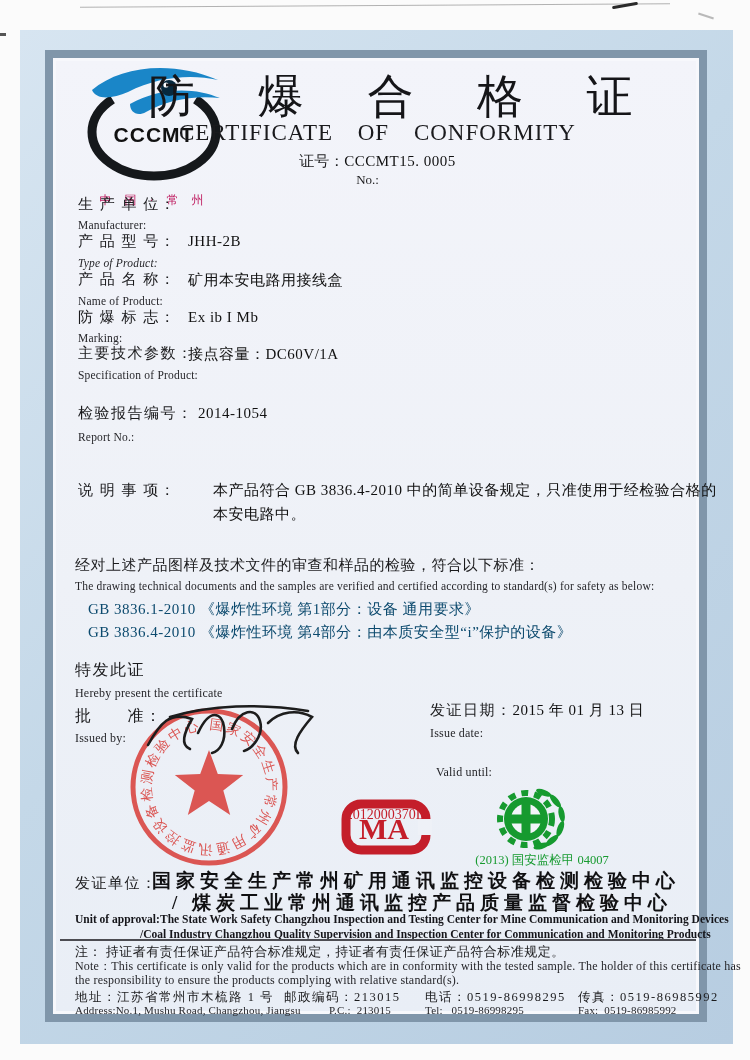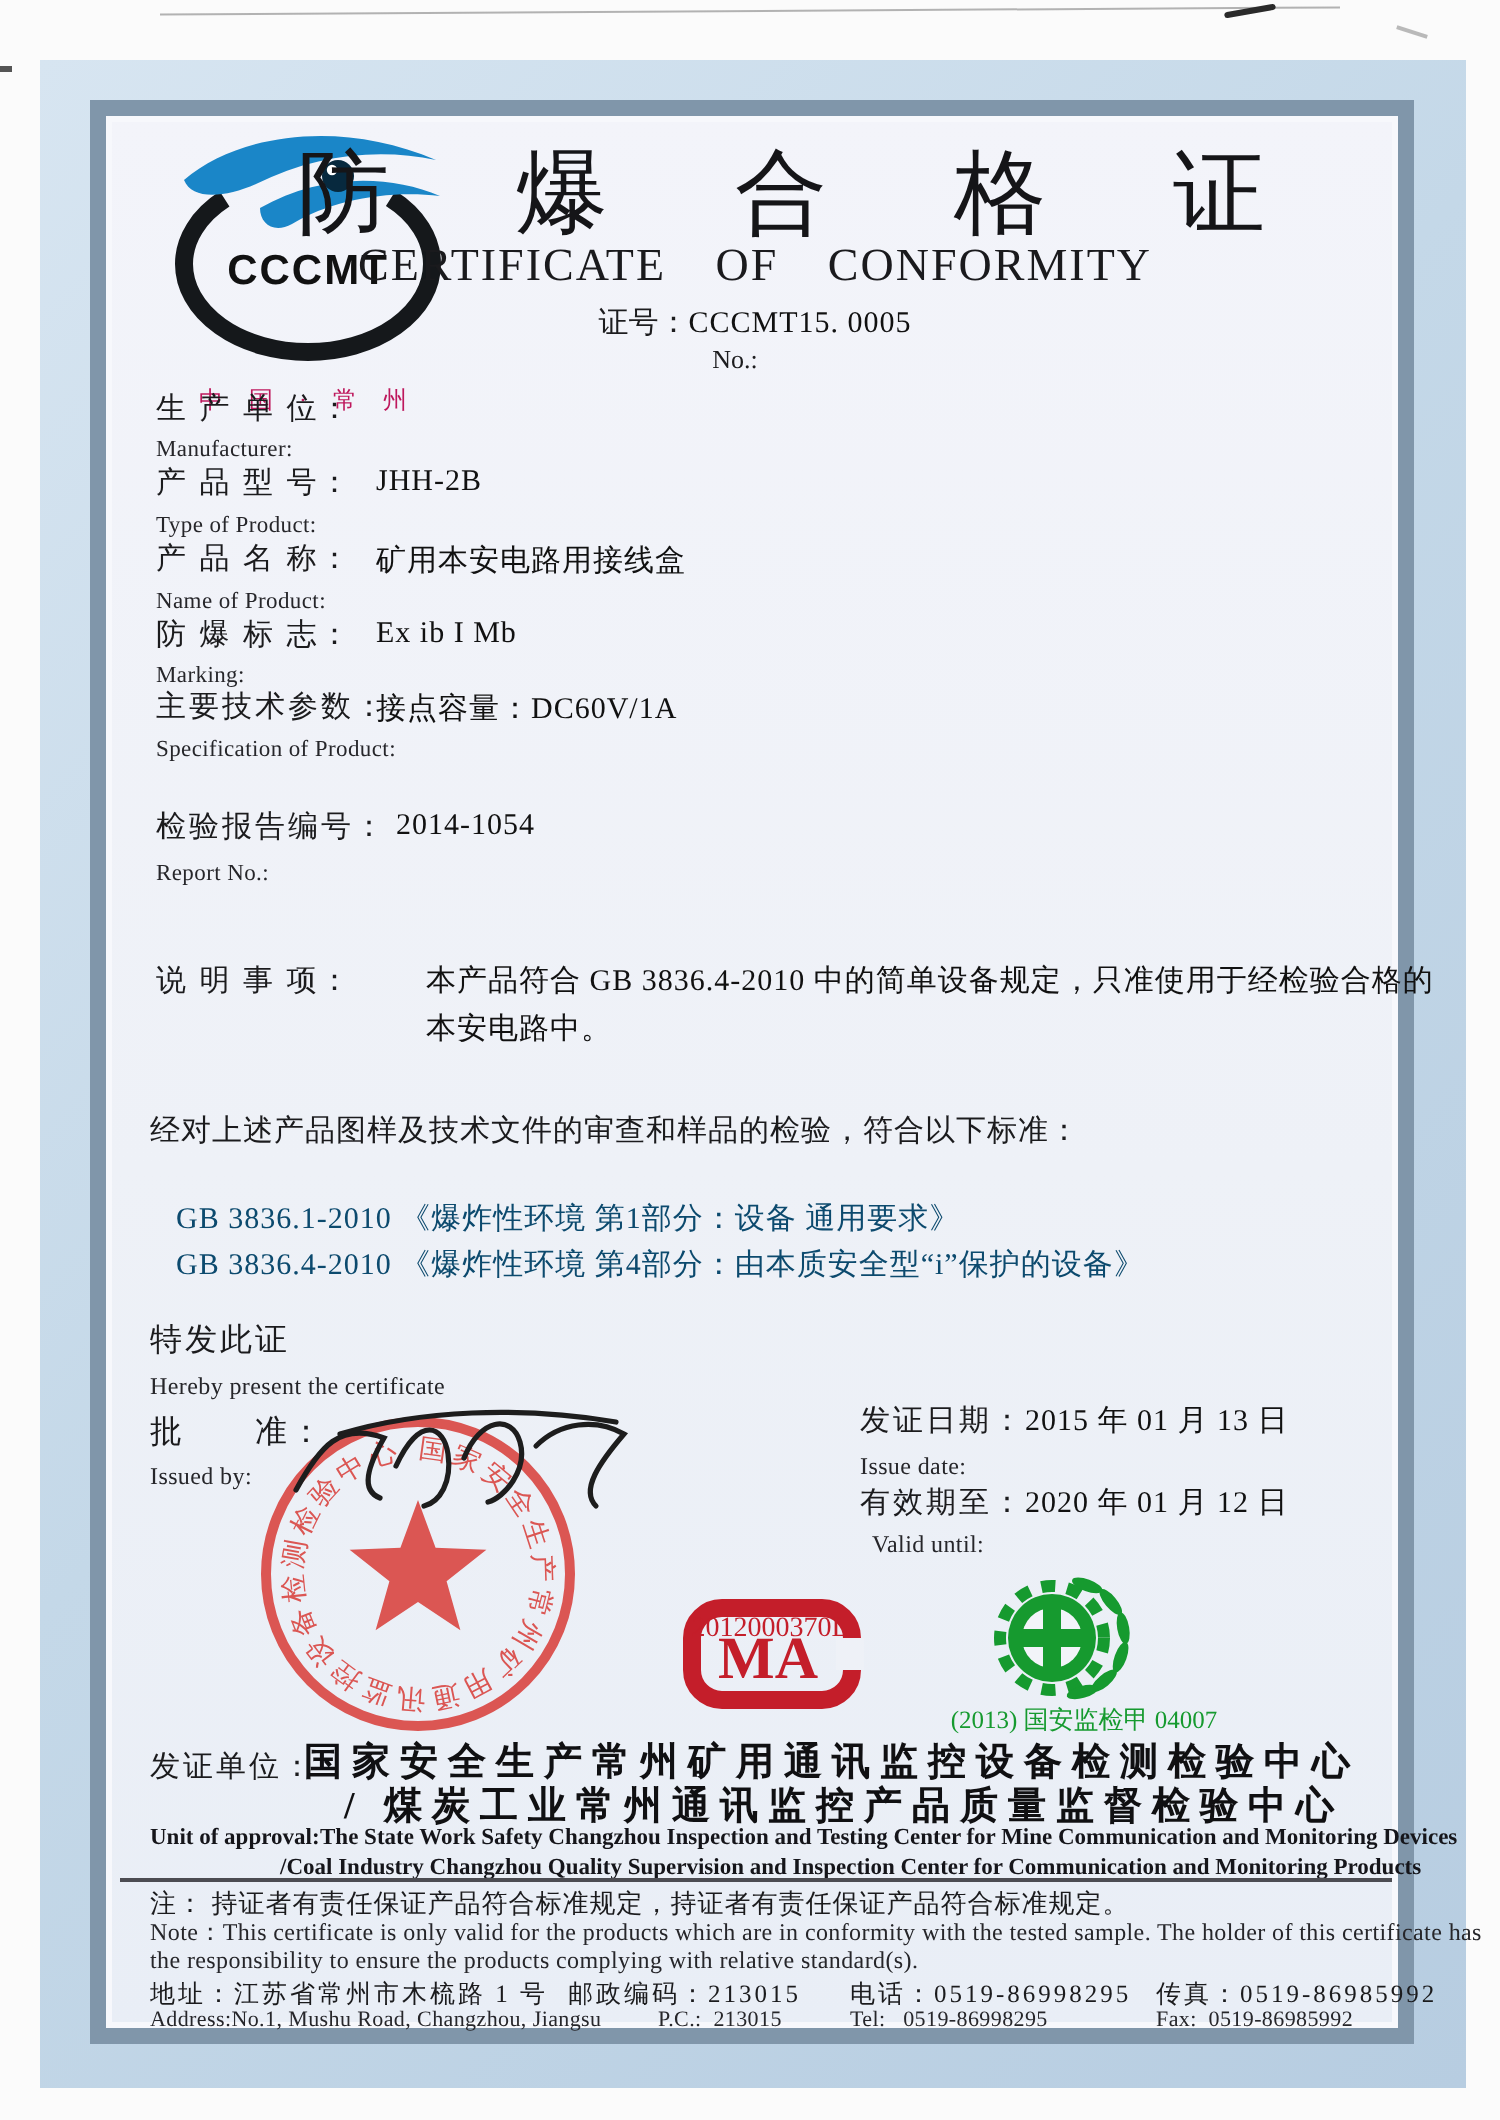--- a/index.html
+++ b/index.html
@@ -66,21 +66,21 @@
   <div class="abs center certno">
     <span>证号：</span><span class="val">CCCMT15. 0005</span>
   </div>
   <div class="abs center noline" style="left:45px;">No.:</div>
 
   <div class="abs cn" style="left:78px;top:195px;">生 产 单 位：</div>
   <div class="abs en" style="left:78px;top:219px;">Manufacturer:</div>
 
   <div class="abs cn" style="left:78px;top:232px;">产 品 型 号：</div>
   <div class="abs val" style="left:188px;top:233px;">JHH-2B</div>
-  <div class="abs en" style="left:78px;top:257px;">Type of Product:</div>
+  <div class="abs en" style="left:78px;top:257px;font-style:italic;">Type of Product:</div>
 
   <div class="abs cn" style="left:78px;top:270px;">产 品 名 称：</div>
   <div class="abs val" style="left:188px;top:271px;">矿用本安电路用接线盒</div>
   <div class="abs en" style="left:78px;top:295px;">Name of Product:</div>
 
   <div class="abs cn" style="left:78px;top:308px;">防 爆 标 志：</div>
   <div class="abs val" style="left:188px;top:309px;">Ex ib I Mb</div>
   <div class="abs en" style="left:78px;top:332px;">Marking:</div>
 
   <div class="abs cn" style="left:78px;top:344px;">主要技术参数：</div>
@@ -89,35 +89,33 @@
 
   <div class="abs cn" style="left:78px;top:404px;">检验报告编号：</div>
   <div class="abs val" style="left:198px;top:405px;">2014-1054</div>
   <div class="abs en" style="left:78px;top:431px;">Report No.:</div>
 
   <div class="abs cn" style="left:78px;top:481px;">说 明  事 项：</div>
   <div class="abs val" style="left:213px;top:481px;">本产品符合 GB 3836.4-2010 中的简单设备规定，只准使用于经检验合格的</div>
   <div class="abs val" style="left:213px;top:505px;">本安电路中。</div>
 
   <div class="abs cn" style="left:75px;top:556px;letter-spacing:0.5px;">经对上述产品图样及技术文件的审查和样品的检验，符合以下标准：</div>
+  <div class="abs en" style="left:75px;top:580px;">The drawing technical documents and the samples are verified and certified according to standard(s) for safety as below:</div>
   <div class="abs std" style="left:88px;top:600px;">GB 3836.1-2010 《爆炸性环境 第1部分：设备 通用要求》</div>
   <div class="abs std" style="left:88px;top:623px;">GB 3836.4-2010 《爆炸性环境 第4部分：由本质安全型“i”保护的设备》</div>
 
   <div class="abs cn" style="left:75px;top:660px;font-size:16px;">特发此证</div>
   <div class="abs en" style="left:75px;top:686px;font-size:12px;">Hereby present the certificate</div>
   <div class="abs cn" style="left:75px;top:706px;font-size:16px;">批　　准：</div>
   <div class="abs en" style="left:75px;top:731px;font-size:12px;">Issued by:</div>
 
   <div class="abs cn" style="left:430px;top:701px;">
     <span>发证日期：</span><span class="val">2015 年 01 月 13 日</span>
   </div>
   <div class="abs en" style="left:430px;top:726px;font-size:12px;">Issue date:</div>
-  <div class="abs cn" style="left:430px;top:742px;">
-    <span>有效期至：</span><span class="val">2020 年 01 月 12 日</span>
-  </div>
   <div class="abs en" style="left:436px;top:765px;font-size:12px;">Valid until:</div>
 
   <svg class="stamp" width="170" height="170" viewBox="0 0 170 170">
     <defs>
       <path id="ringPath" d="M85,27 a58,58 0 1 1 -0.05,0"></path>
     </defs>
     <circle cx="85" cy="85" r="76" fill="none" stroke="#d9413d" stroke-width="5"></circle>
     <text font-size="13.5" fill="#d9413d" letter-spacing="2" font-family="Liberation Serif, serif">
       <textPath href="#ringPath" textLength="356" lengthAdjust="spacingAndGlyphs">国家安全生产常州矿用通讯监控设备检测检验中心</textPath>
     </text>

